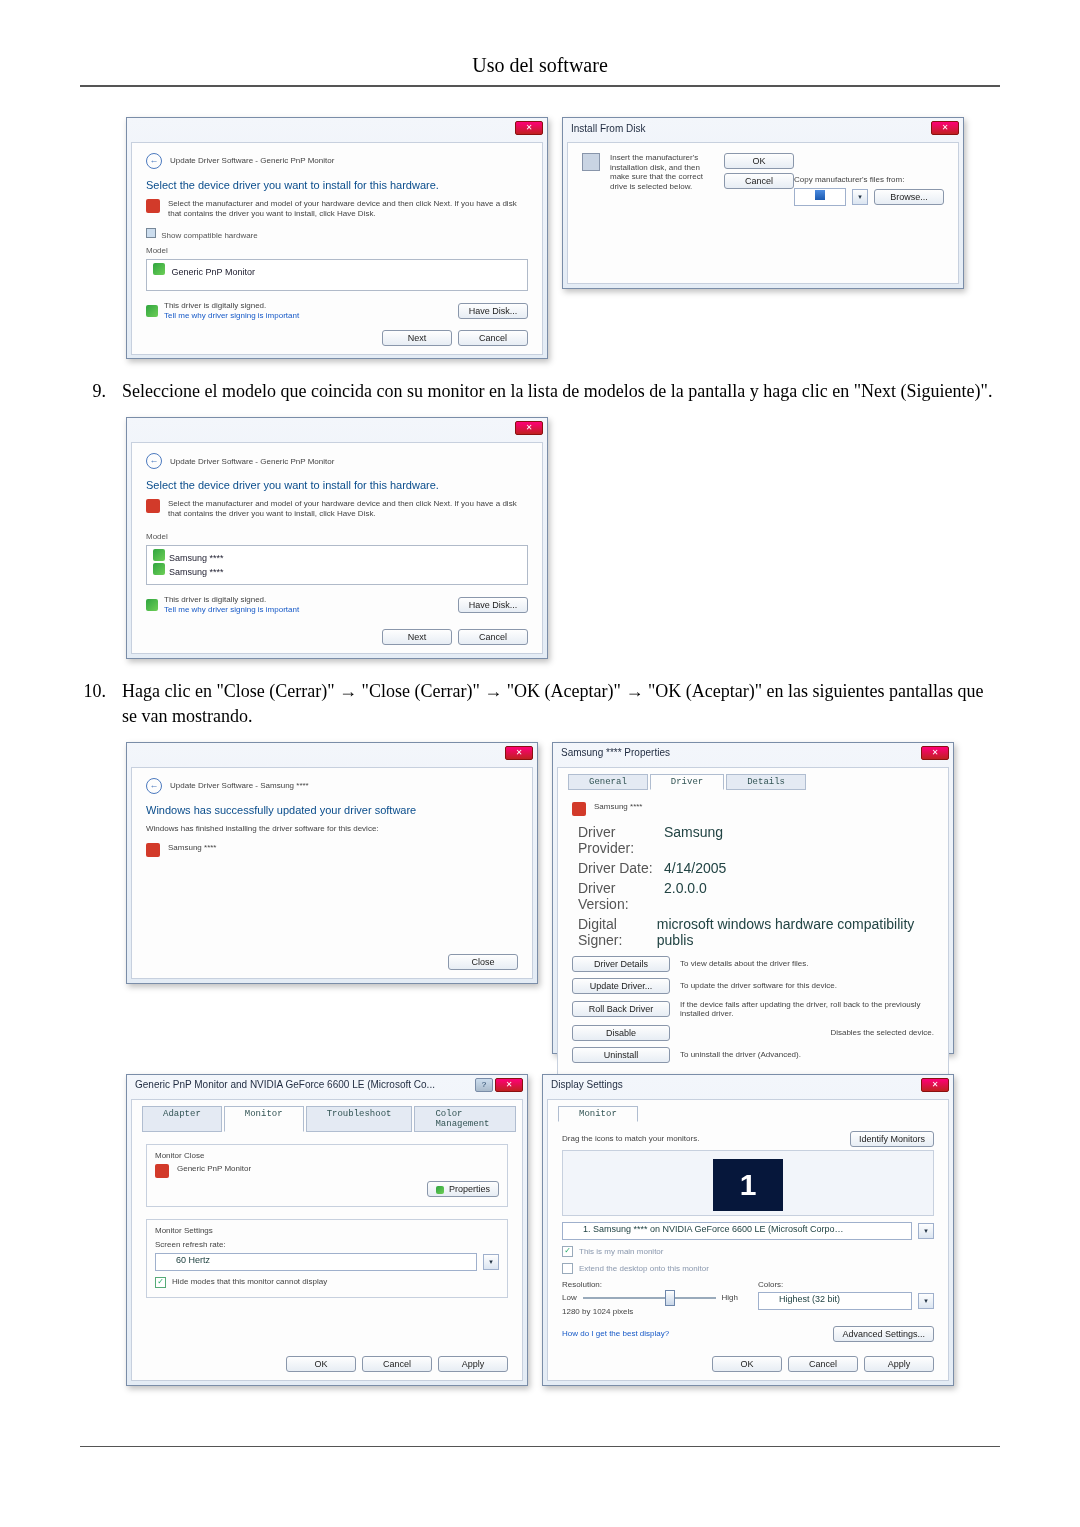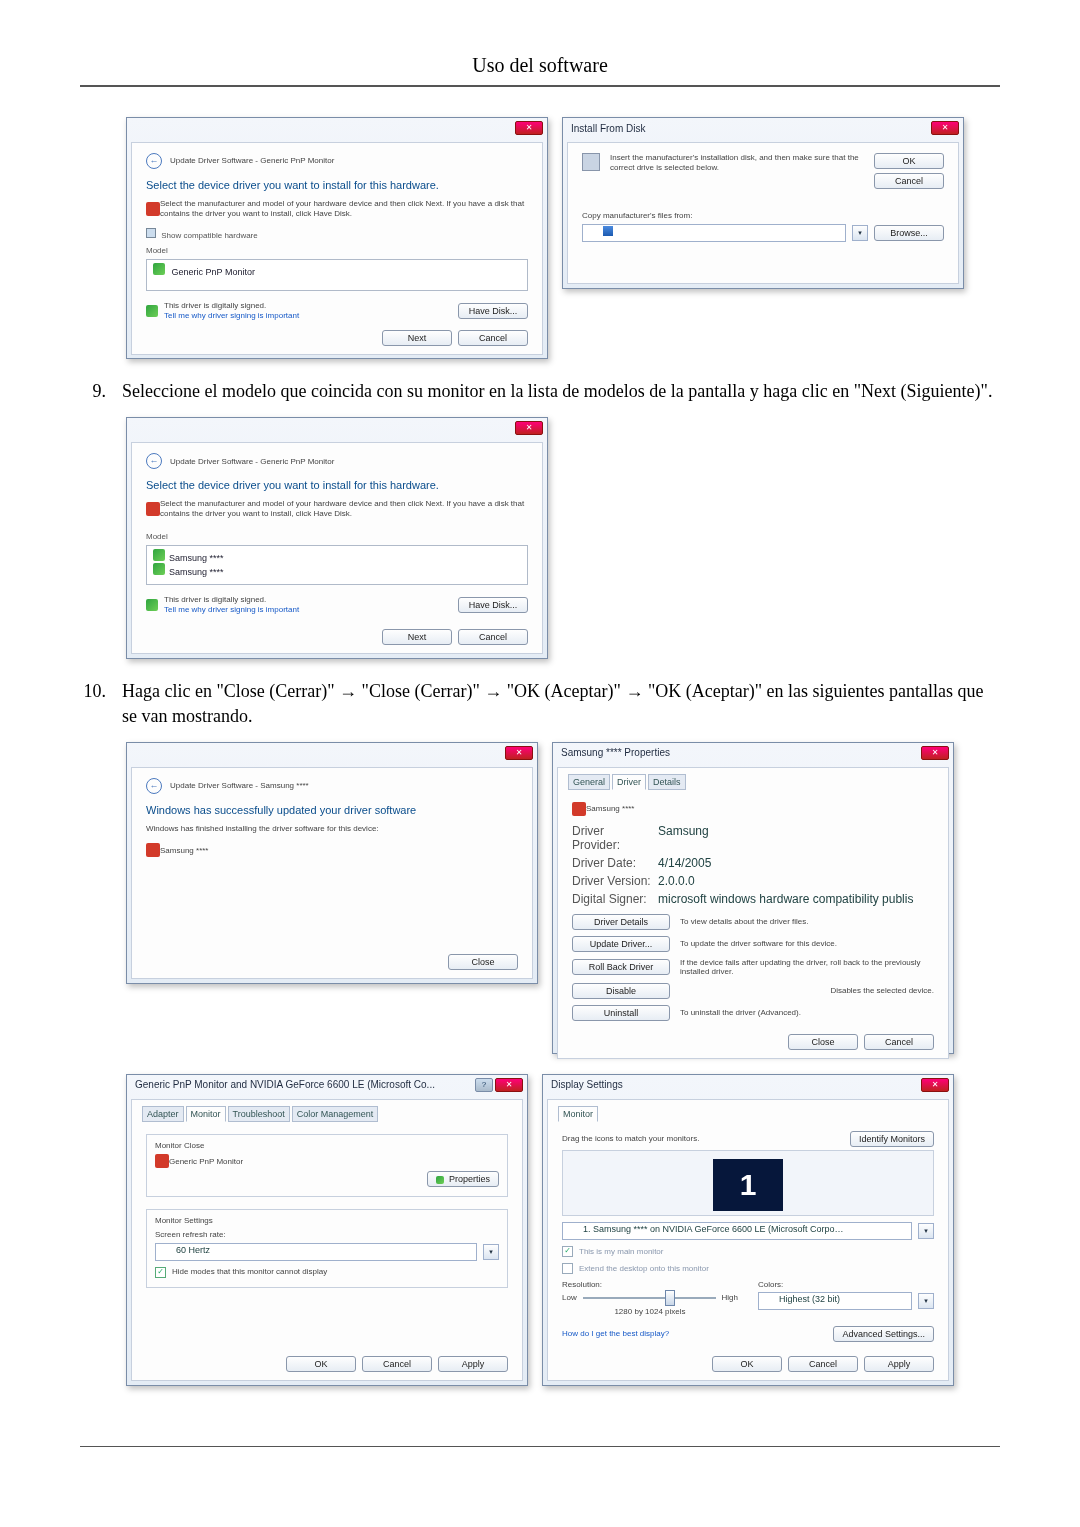--- a/index.html
+++ b/index.html
@@ -102,21 +102,21 @@
     background:#fff;
     border:1px solid #b0bac9;
     min-height:24px;
     padding:3px 6px;
     font-size:9px;
     color:#223;
     margin:4px 0;
   }
   .listlabel { font-size:8px; color:#555; margin-top:6px; }
 
-  .iconbox { display:flex; align-items:center; }
+  .iconbox { display:flex; gap:8px; align-items:flex-start; }
   .iconred { width:14px; height:14px; background:#d23a2a; border-radius:2px; flex:none; }
   .icondisk { width:16px; height:16px; background:#c9d4e3; border:1px solid #8895aa; flex:none; }
 
   .shield {
     width:12px; height:12px; background: linear-gradient(135deg,#2fa43f,#6ecf57);
     border-radius:2px; flex:none;
   }
 
   .fieldrow { display:flex; gap:6px; align-items:center; margin:3px 0; }
   .textbox {
@@ -132,34 +132,35 @@
     border:1px solid #9fb0cc;
     background:linear-gradient(#fefefe,#dbe5f1);
     text-align:center;
     line-height:13px;
     font-size:7px;
     color:#234;
   }
 
   .tabstrip { display:flex; gap:2px; margin:-4px -8px 6px -8px; padding-left:4px; }
   .tab {
-    padding:2px 4px;
+    padding:2px 20px;
     background:#e4eaf3;
     border:1px solid #b0bdd0;
     font-size:9px;
     color:#355;
+    font-family:Liberation Mono, monospace;
   }
   .tab.active { background:#fdfdfd; border-bottom:1px solid #fdfdfd; }
 
   .group {
     border:1px solid #c7d0de;
     padding:6px 8px;
     margin:6px 0;
   }
-  .kv { display:flex; gap:6px; font-size:12px; margin:2px 0; }
+  .kv { display:flex; gap:6px; font-size:14px; margin:2px 6px; }
   .kv .k { width:80px; color:#555; }
 
   .monitoricon {
     width:70px; height:52px; background:#06173b;
     color:#fff; font-size:30px; font-weight:bold;
     display:flex; align-items:center; justify-content:center;
     margin:8px auto 4px auto;
   }
 
   .slider { display:flex; align-items:center; gap:6px;justify-content:center; }
@@ -223,21 +224,21 @@
             <div class="btn">Cancel</div>
           </div>
         </div>
       </div>
 
       <div class="win" style="width:400px; height:170px;">
         <div class="titlebar">
           <span class="ttl">Install From Disk</span>
           <div class="closebtn">✕</div>
         </div>
-        <div class="innerwhite" style="display:flex;flex-direction:column;">
+        <div class="innerwhite" style="display:flex;">
           <div style="display:flex; gap:10px; align-items:flex-start;">
             <div class="icondisk"></div>
             <div class="tiny" style="flex:1;">Insert the manufacturer's installation disk, and then make sure that the correct drive is selected below.</div>
             <div style="display:flex;flex-direction:column;gap:4px;">
               <div class="btn">OK</div>
               <div class="btn">Cancel</div>
             </div>
           </div>
           <div style="margin-top:22px;">
             <div class="tiny">Copy manufacturer's files from:</div>
@@ -471,21 +472,21 @@
           <div class="fieldrow" style="gap:20px;align-items:flex-start;">
             <div style="flex:1;">
               <div class="tiny">Resolution:</div>
               <div class="slider" style="margin:4px 0;">
                 <span class="tiny">Low</span>
                 <div class="track">
                     <div class="thumb"></div>
                   </div>
                 <span class="tiny">High</span>
               </div>
-              <div class="tiny" style="text-align:center;">1280 by 1024 pixels</div>
+              <div class="tiny" style="">1280 by 1024 pixels</div>
             </div>
             <div style="flex:1;">
               <div class="tiny">Colors:</div>
               <div class="fieldrow">
                 <div class="textbox">Highest (32 bit)</div>
                 <div class="dropdownarrow">▾</div>
               </div>
             </div>
           </div>
           <div class="fieldrow" style="margin-top:6px;">

